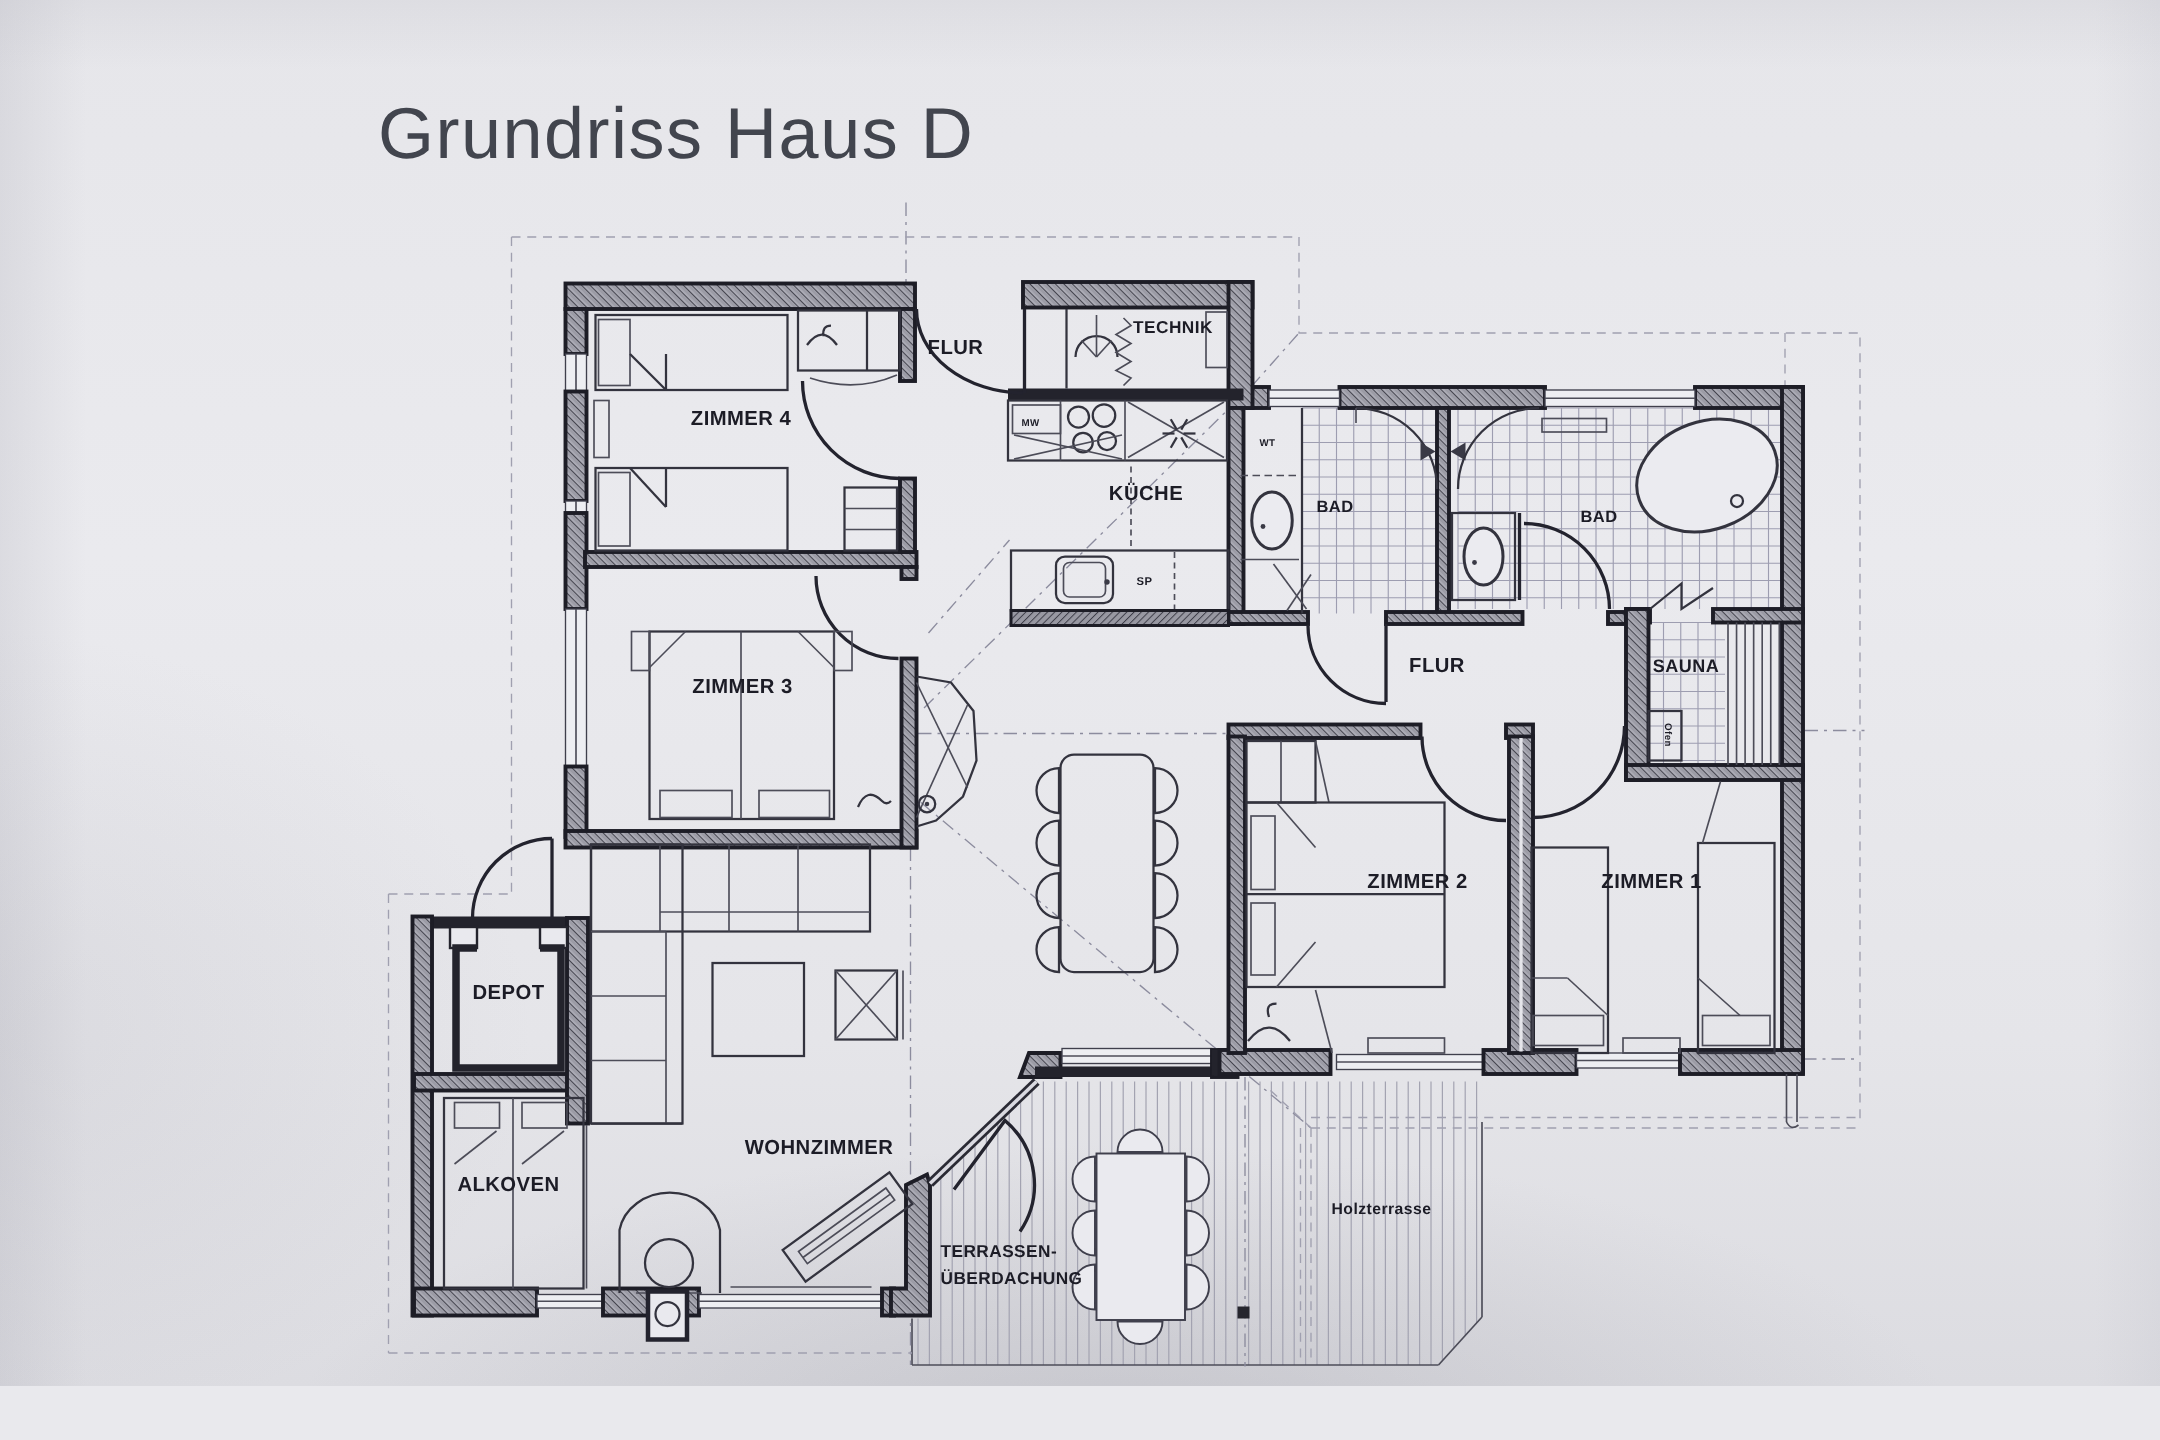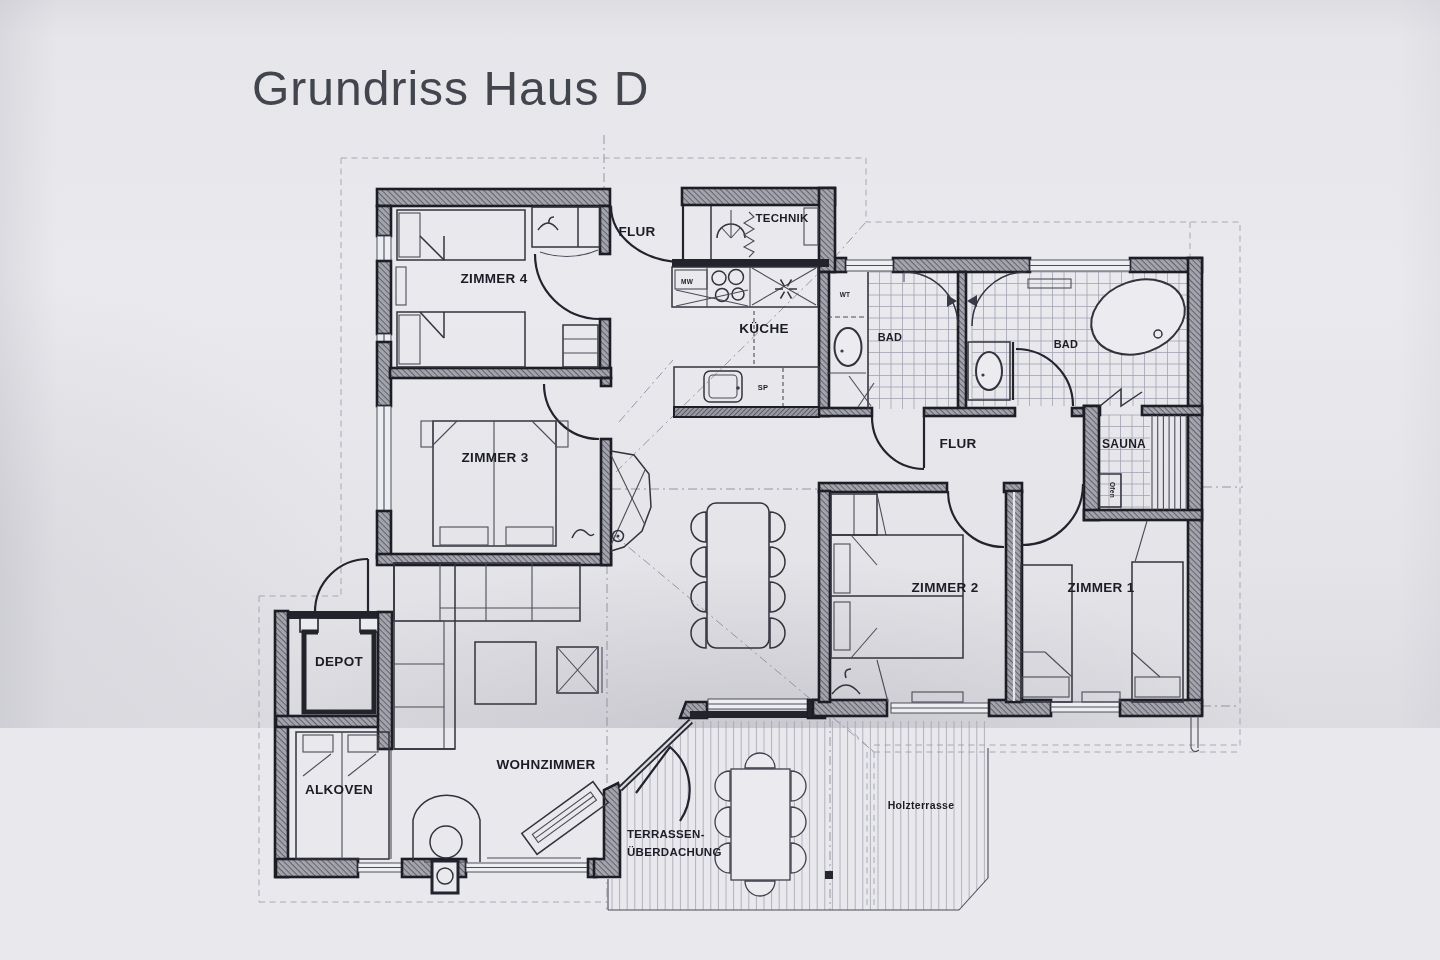--- a/index.html
+++ b/index.html
@@ -1,14 +1,14 @@
 <!DOCTYPE html>
 <html><head><meta charset="utf-8"><style>
 html,body{margin:0;padding:0;width:1440px;height:960px;overflow:hidden;background:#e9e9ed;font-family:"Liberation Sans",sans-serif}
-.page{position:relative;width:1440px;height:728px;
+.page{position:relative;width:1440px;height:924px;
 background:
  radial-gradient(900px 320px at 52% 104%, rgba(150,150,160,.32), rgba(150,150,160,0) 62%),
  radial-gradient(700px 500px at -2% 75%, rgba(170,170,180,.20), rgba(170,170,180,0) 55%),
  linear-gradient(180deg, rgba(190,190,198,.22) 0%, rgba(190,190,198,0) 5%),
  linear-gradient(90deg, rgba(175,175,185,.25) 0%, rgba(175,175,185,0) 4%, rgba(175,175,185,0) 97%, rgba(185,185,195,.16) 100%),
  linear-gradient(180deg,#e6e6ea 0%,#eaeaee 40%,#e5e5e9 75%,#dcdce1 100%)}
 svg{position:absolute;left:0;top:0}
 text{font-family:"Liberation Sans",sans-serif}
 .ttl{fill:#42454e;letter-spacing:1px}
 .lbl{fill:#1c1c26;font-weight:bold;letter-spacing:.3px}

